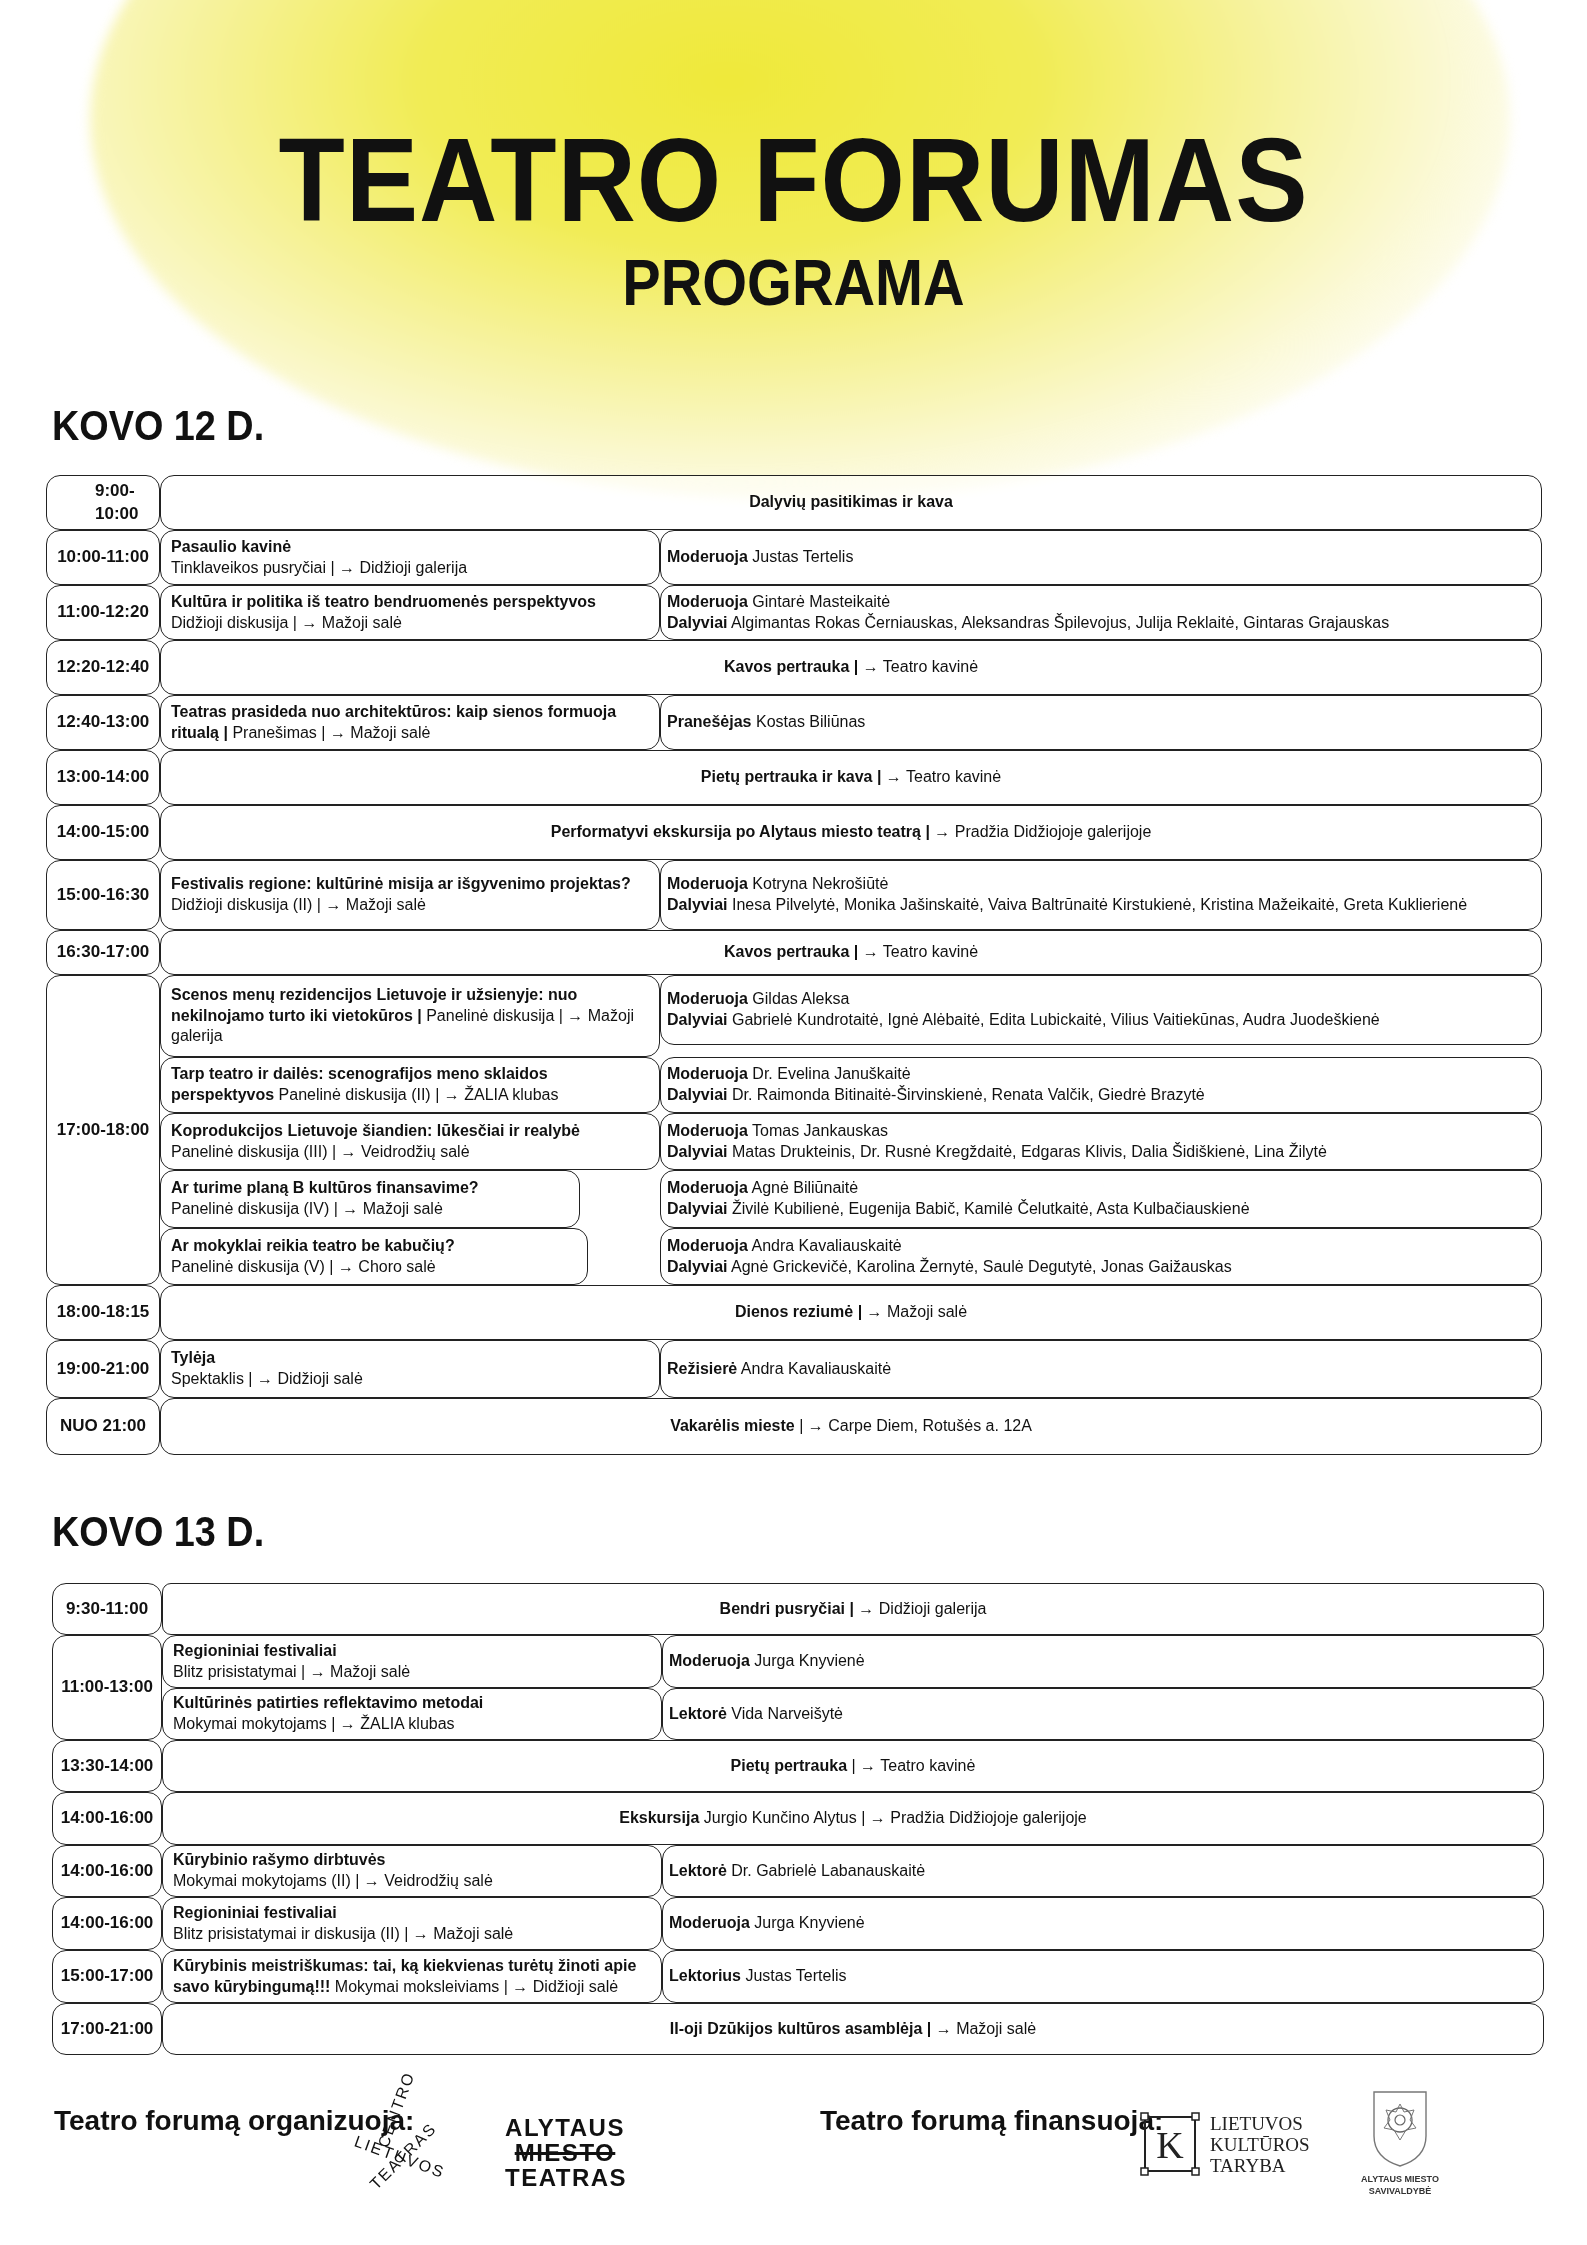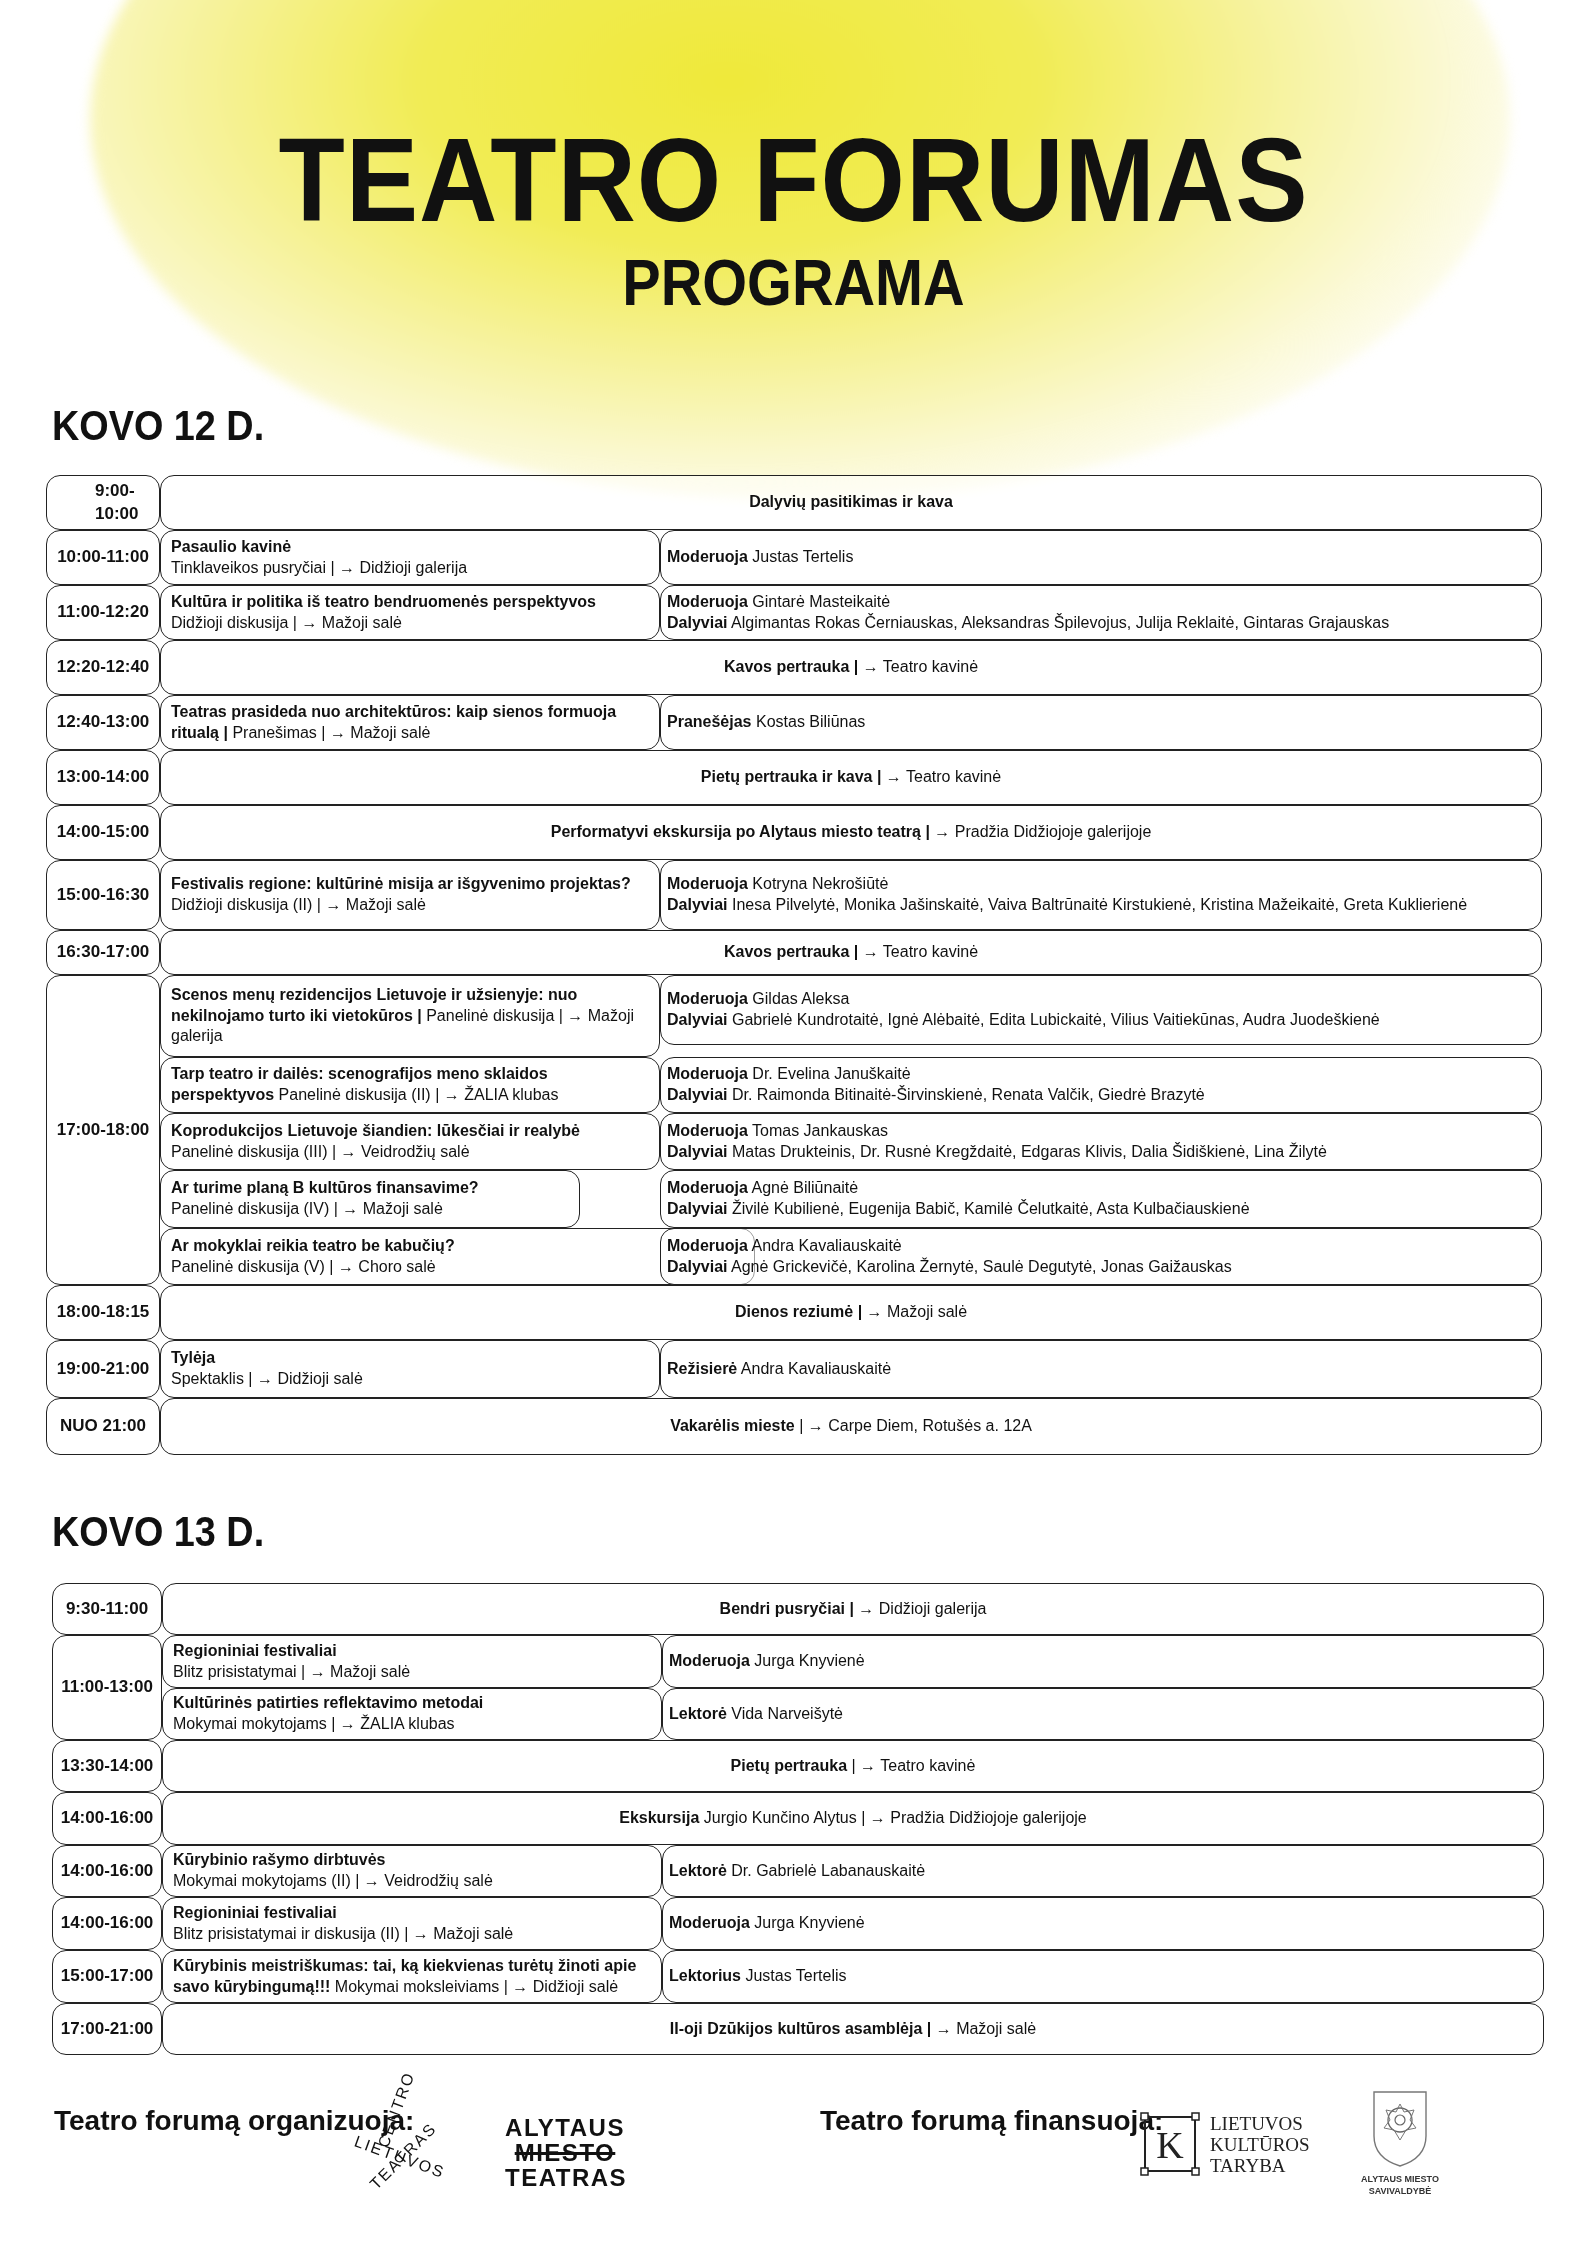--- a/index.html
+++ b/index.html
@@ -160,21 +160,21 @@
       </div>
       <div class="cell left" style="left: 114px; width: 420px; top: 195px; bottom: auto; height: 58px;">
         <div class="inner"><b>Ar turime planą B kultūros finansavime?</b><span class="reg line">Panelinė diskusija (IV)  | → Mažoji salė</span></div>
       </div>
       <div class="cell right" style="inset: 195px 0px auto 614px; height: 58px;">
         <div class="inner">
           <span class="line"><b>Moderuoja</b><span class="reg"> Agnė Biliūnaitė</span></span>
           <span class="line"><b>Dalyviai</b><span class="reg"> Živilė Kubilienė, Eugenija Babič, Kamilė Čelutkaitė, Asta Kulbačiauskienė</span></span>
         </div>
       </div>
-      <div class="cell left" style="left: 114px; width: 595px; top: 253px; bottom: auto; height: 57px;">
+      <div class="cell left" style="left: 114px; width: 428px; top: 253px; bottom: auto; height: 57px;">
         <div class="inner"><b>Ar mokyklai reikia teatro be kabučių?</b><span class="reg line">Panelinė diskusija (V)  | → Choro salė</span></div>
       </div>
       <div class="cell right" style="inset: 253px 0px auto 614px; height: 57px;">
         <div class="inner">
           <span class="line"><b>Moderuoja</b><span class="reg"> Andra Kavaliauskaitė</span></span>
           <span class="line"><b>Dalyviai</b><span class="reg"> Agnė Grickevičė, Karolina Žernytė, Saulė Degutytė, Jonas Gaižauskas</span></span>
         </div>
       </div>
     </div>
     <div class="row" style="top: 810px; height: 55px;">
@@ -199,21 +199,21 @@
       <div class="cell full" style="left: 114px; right: 0px;">
         <div class="inner"><b>Vakarėlis mieste</b><span class="reg">  | → Carpe Diem, Rotušės a. 12A</span></div>
       </div>
     </div>
   </div>
 
 <div class="day-heading" style="top:1508px;">KOVO 13 D.</div>
 <div class="table" id="day1" style="left:52px; top:1583px; width:1492px; height:472px;">
     <div class="row" style="top: 0px; height: 52px;">
       <div class="cell time" style="left: 0px; width: 110px;">9:30-11:00</div>
-      <div class="cell full" style="left: 110px; right: 0px;">
+      <div class="cell full" style="left: 110px; right: 0px; border-radius: 9px;">
         <div class="inner"><b>Bendri pusryčiai |</b><span class="reg"> → Didžioji galerija</span></div>
       </div>
     </div>
     <div class="row" style="top: 52px; height: 105px;">
       <div class="cell time" style="left: 0px; width: 110px;">11:00-13:00</div>
       <div class="cell left" style="left: 110px; width: 500px; top: 0px; bottom: auto; height: 53px;">
         <div class="inner"><b>Regioniniai festivaliai</b><span class="reg line">Blitz prisistatymai  | → Mažoji salė</span></div>
       </div>
       <div class="cell right" style="inset: 0px 0px auto 610px; height: 53px;">
         <div class="inner">

